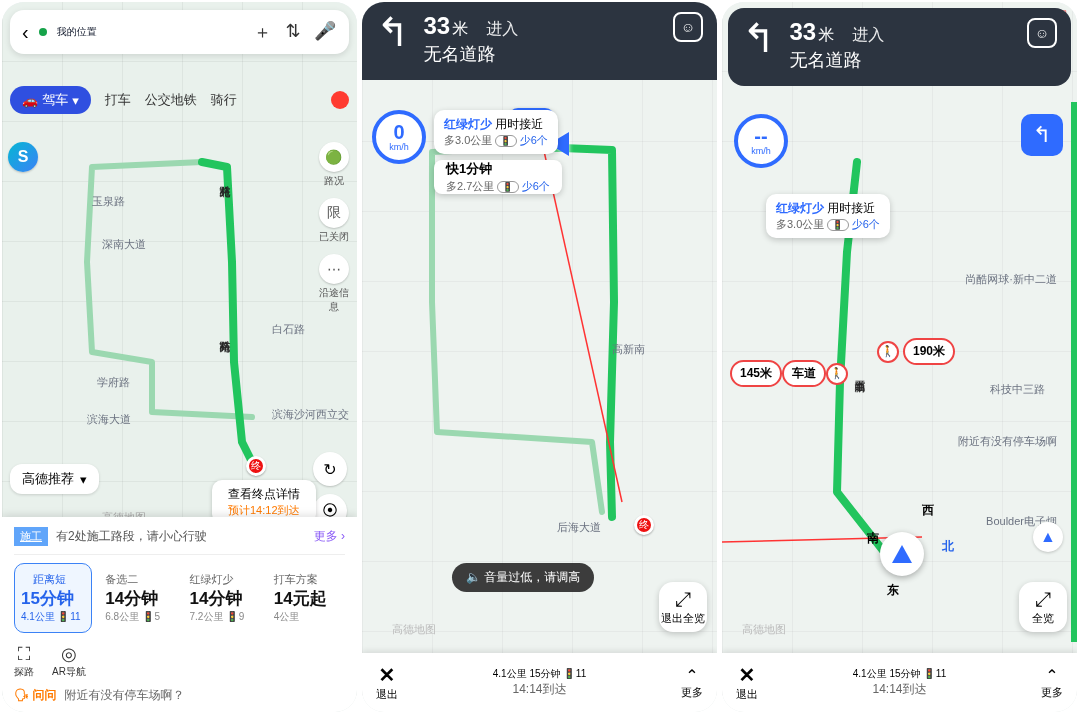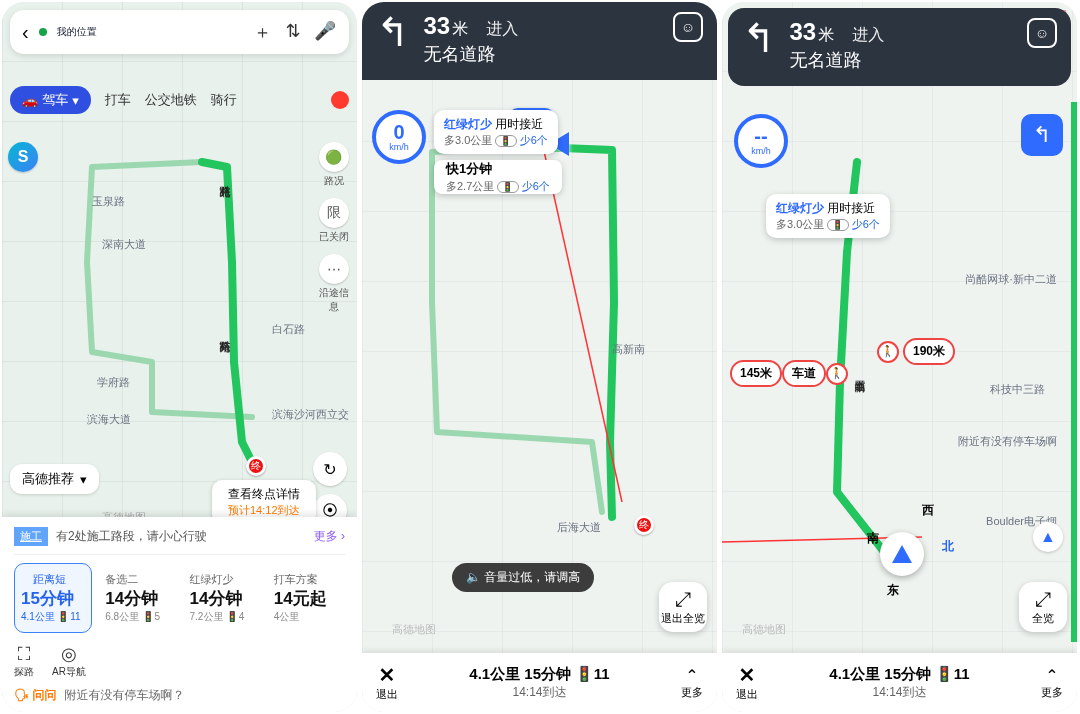--- a/index.html
+++ b/index.html
@@ -114,21 +114,21 @@
 
   .heading{ position:absolute; width:44px; height:44px; border-radius:22px; background:#fff; box-shadow:0 2px 6px rgba(0,0,0,.3); display:flex; align-items:center; justify-content:center;}
   .heading .tri{ width:0;height:0;border-left:10px solid transparent;border-right:10px solid transparent;border-bottom:18px solid #2f6bff;}
   .overview{ position:absolute; right:10px; background:#fff; border-radius:14px; width:48px; padding:6px 0; text-align:center; font-size:11px; box-shadow:0 2px 6px rgba(0,0,0,.2);}
   .overview .oi{ font-size:20px; display:block;}
   .voltip{ position:absolute; background:rgba(40,40,40,.9); color:#fff; border-radius:16px; padding:6px 14px; font-size:12px;}
   .btm{ position:absolute; left:0; right:0; bottom:0; background:#fff; padding:10px 14px; display:flex; align-items:center; box-shadow:0 -2px 6px rgba(0,0,0,.1);}
   .btm .exit{ text-align:center; font-size:11px;}
   .btm .exit .xi{ font-size:20px; display:block; font-weight:700;}
   .btm .mid{ flex:1; text-align:center;}
-  .btm .mid .l1{ font-size:15px; font-weight:700;}
+  .btm .mid .l1{ font-size:10px; font-weight:400;}
   .btm .mid .l2{ font-size:12px; color:#666;}
   .btm .more{ text-align:center; font-size:11px;}
   .btm .more .mi{ font-size:16px; display:block;}
   .turn-mini{ position:absolute; width:42px;height:42px;background:#2f6bff;border-radius:10px;display:flex;align-items:center;justify-content:center;color:#fff; font-size:22px;}
   .loc-arrow{ position:absolute; width:0;height:0; border-left:12px solid transparent; border-right:12px solid transparent; border-bottom:20px solid #2f6bff; filter: drop-shadow(0 0 2px #fff);}
 </style>
 </head>
 <body>
 
 <div class="stage">
@@ -210,21 +210,21 @@
             <div class="t3">4.1公里  🚦11</div>
           </div>
       <div class="opt">
             <div class="t1">备选二</div>
             <div class="t2">14分钟</div>
             <div class="t3">6.8公里  🚦5</div>
           </div>
       <div class="opt">
             <div class="t1">红绿灯少</div>
             <div class="t2">14分钟</div>
-            <div class="t3">7.2公里  🚦4</div>
+            <div class="t3">7.2公里  🚦9</div>
           </div>
       <div class="opt">
             <div class="t1">打车方案</div>
             <div class="t2">14元起</div>
             <div class="t3">4公里</div>
           </div>
     </div>
     <div class="ctarow">
       <div class="mini">
             <span class="mi">⛶</span>

